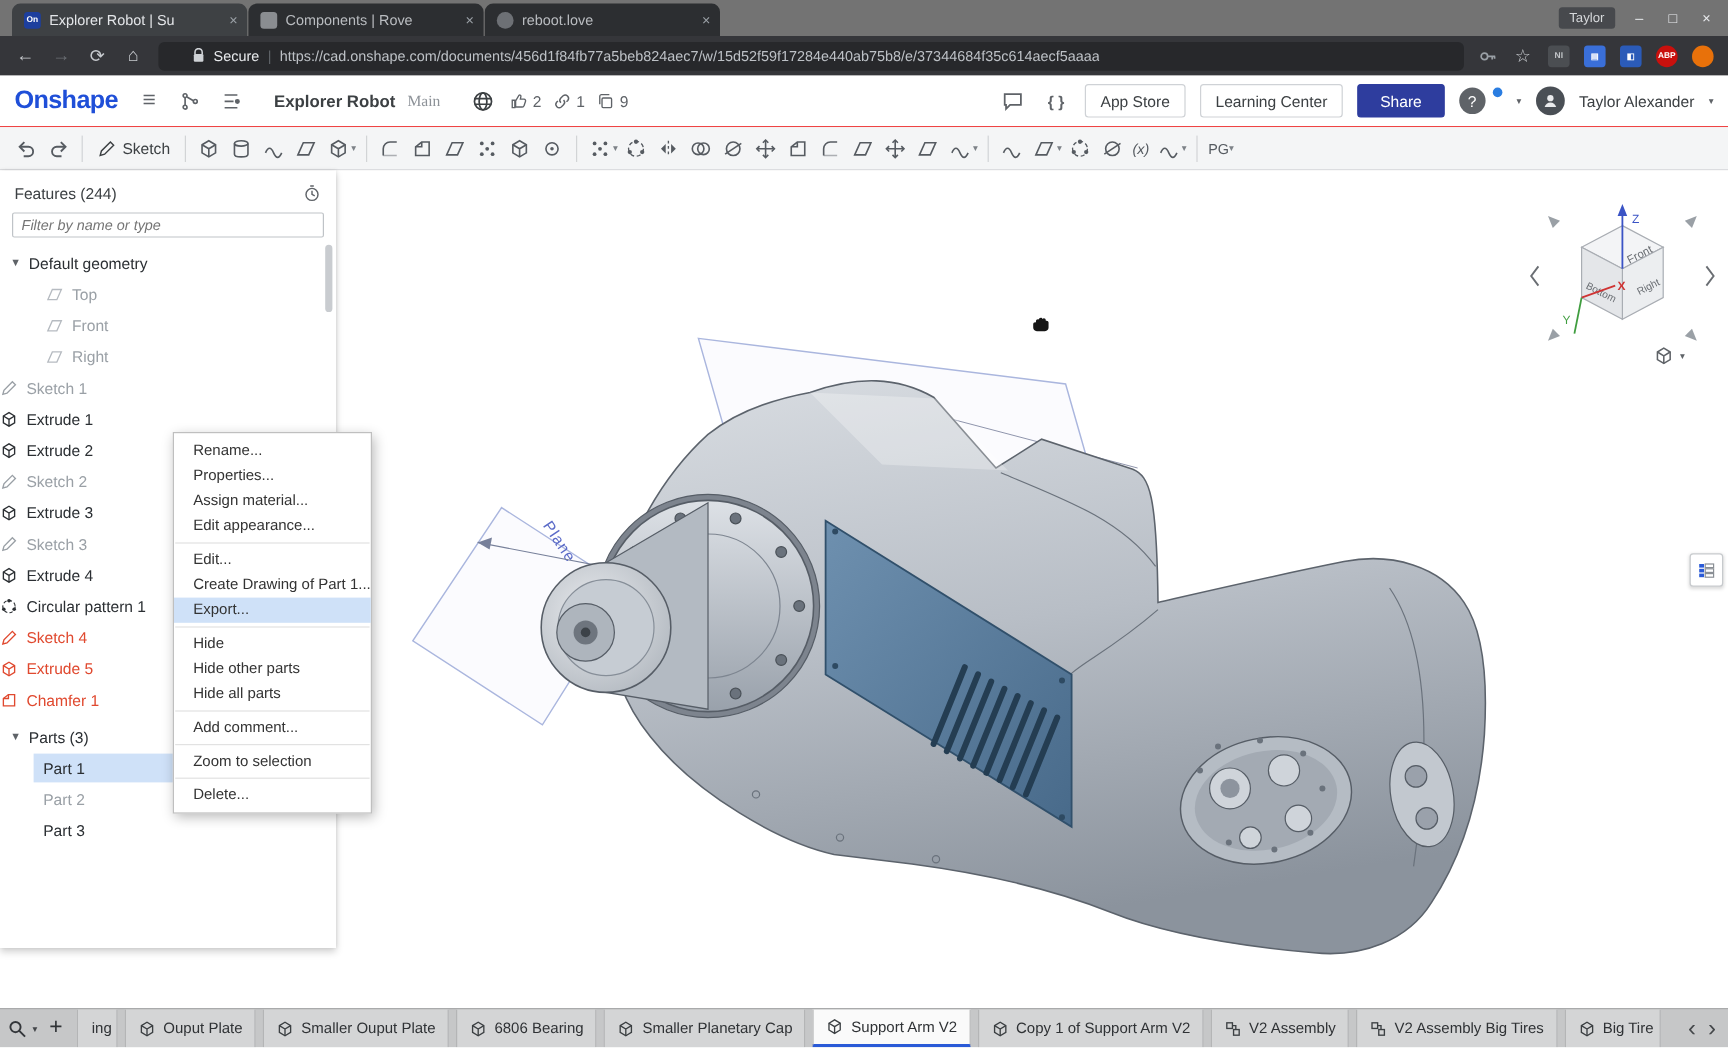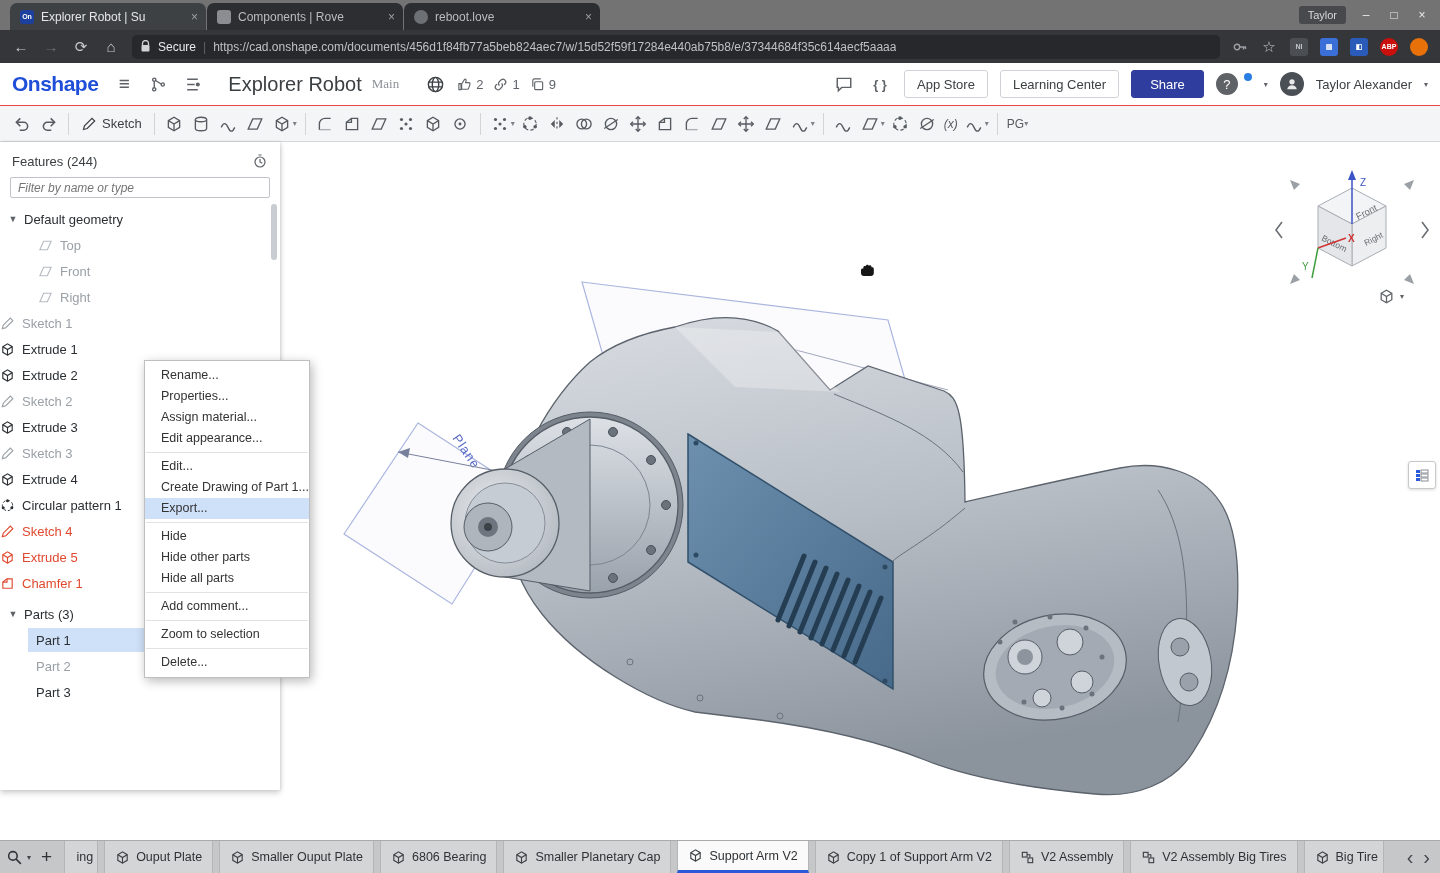--- a/index.html
+++ b/index.html
@@ -19,31 +19,31 @@
   .btab-title { flex:1; overflow:hidden; text-overflow:ellipsis; }
   .btab-x { color:#9aa0a6; font-size:12px; flex:none; }
   .tb-right { margin-left:auto; display:flex; align-items:center; gap:12px; height:30px; padding-right:10px; }
   .profile-chip { background:#47494d; color:#d6d8db; font-size:11px; padding:3px 9px; border-radius:3px; }
   .winbtn { color:#e8eaed; font-size:12px; width:16px; text-align:center; }
 
   
   .addrbar { position:absolute; left:0; top:30px; width:1440px; height:33px; background:#35363a; display:flex; align-items:center; gap:12px; padding:0 12px; }
   .navico { color:#c7cace; font-size:15px; width:18px; text-align:center; }
   .navico.dis { color:#6b6f74; }
-  .omni { flex:1; height:24px; background:#27282b; border-radius:5px; display:flex; align-items:center; gap:7px; padding:0 8px; overflow:hidden; white-space:nowrap; }
+  .omni { flex:1; height:24px; background:#27282b; border-radius:5px; display:flex; align-items:center; gap:7px; padding:0 28px; overflow:hidden; white-space:nowrap; }
   .secure { color:#e8eaed; font-size:12px; }
   .omni-sep { color:#5f6368; font-size:12px; }
   .urltxt { color:#bdc1c6; font-size:12px; overflow:hidden; text-overflow:ellipsis; }
   .extico { width:18px; height:18px; border-radius:3px; display:flex; align-items:center; justify-content:center; font-size:7px; font-weight:bold; color:#fff; flex:none; }
 
   
   .appheader { position:absolute; left:0; top:63px; width:1440px; height:43px; background:#fff; border-bottom:1px solid #ef4444; display:flex; align-items:center; padding:0 12px; gap:10px; }
   .logo { color:#1f4fd8; font-size:21px; font-weight:bold; letter-spacing:-0.5px; margin-right:4px; }
   .hicon { color:#5f6368; display:flex; align-items:center; justify-content:center; width:24px; height:24px; }
-  .doc-title { font-size:20px; font-weight:normal; color:#3c4043; margin-left:14px; }
+  .doc-title { font-size:14px; font-weight:bold; color:#3c4043; margin-left:14px; }
   .workspace { font-size:13px; color:#8d9298; margin-right:14px;font-family:Liberation Serif, serif; }
   .stat { display:flex; align-items:center; gap:4px; color:#5f6368; font-size:13px; }
   .hdr-right { margin-left:auto; display:flex; align-items:center; gap:12px; }
   .hbtn { height:28px; padding:0 12px; border:1px solid #cfd2d6; border-radius:3px; background:#fff; font-size:13px; color:#3c4043; display:flex; align-items:center; }
   .hbtn.share { background:#2e3d9e; border-color:#2e3d9e; color:#fff; padding:0 18px; }
   .helpcirc { width:22px; height:22px; border-radius:50%; background:#5f6368; color:#fff; font-size:13px; display:flex; align-items:center; justify-content:center; }
   .bluedot { width:8px; height:8px; border-radius:50%; background:#2a7de1; margin-left:-6px; margin-top:-14px; }
   .caret { font-size:8px; color:#5f6368; }
   .avatar { width:24px; height:24px; border-radius:50%; background:#4a4f55; display:flex; align-items:center; justify-content:center; }
   .username { font-size:13px; color:#3c4043; }

